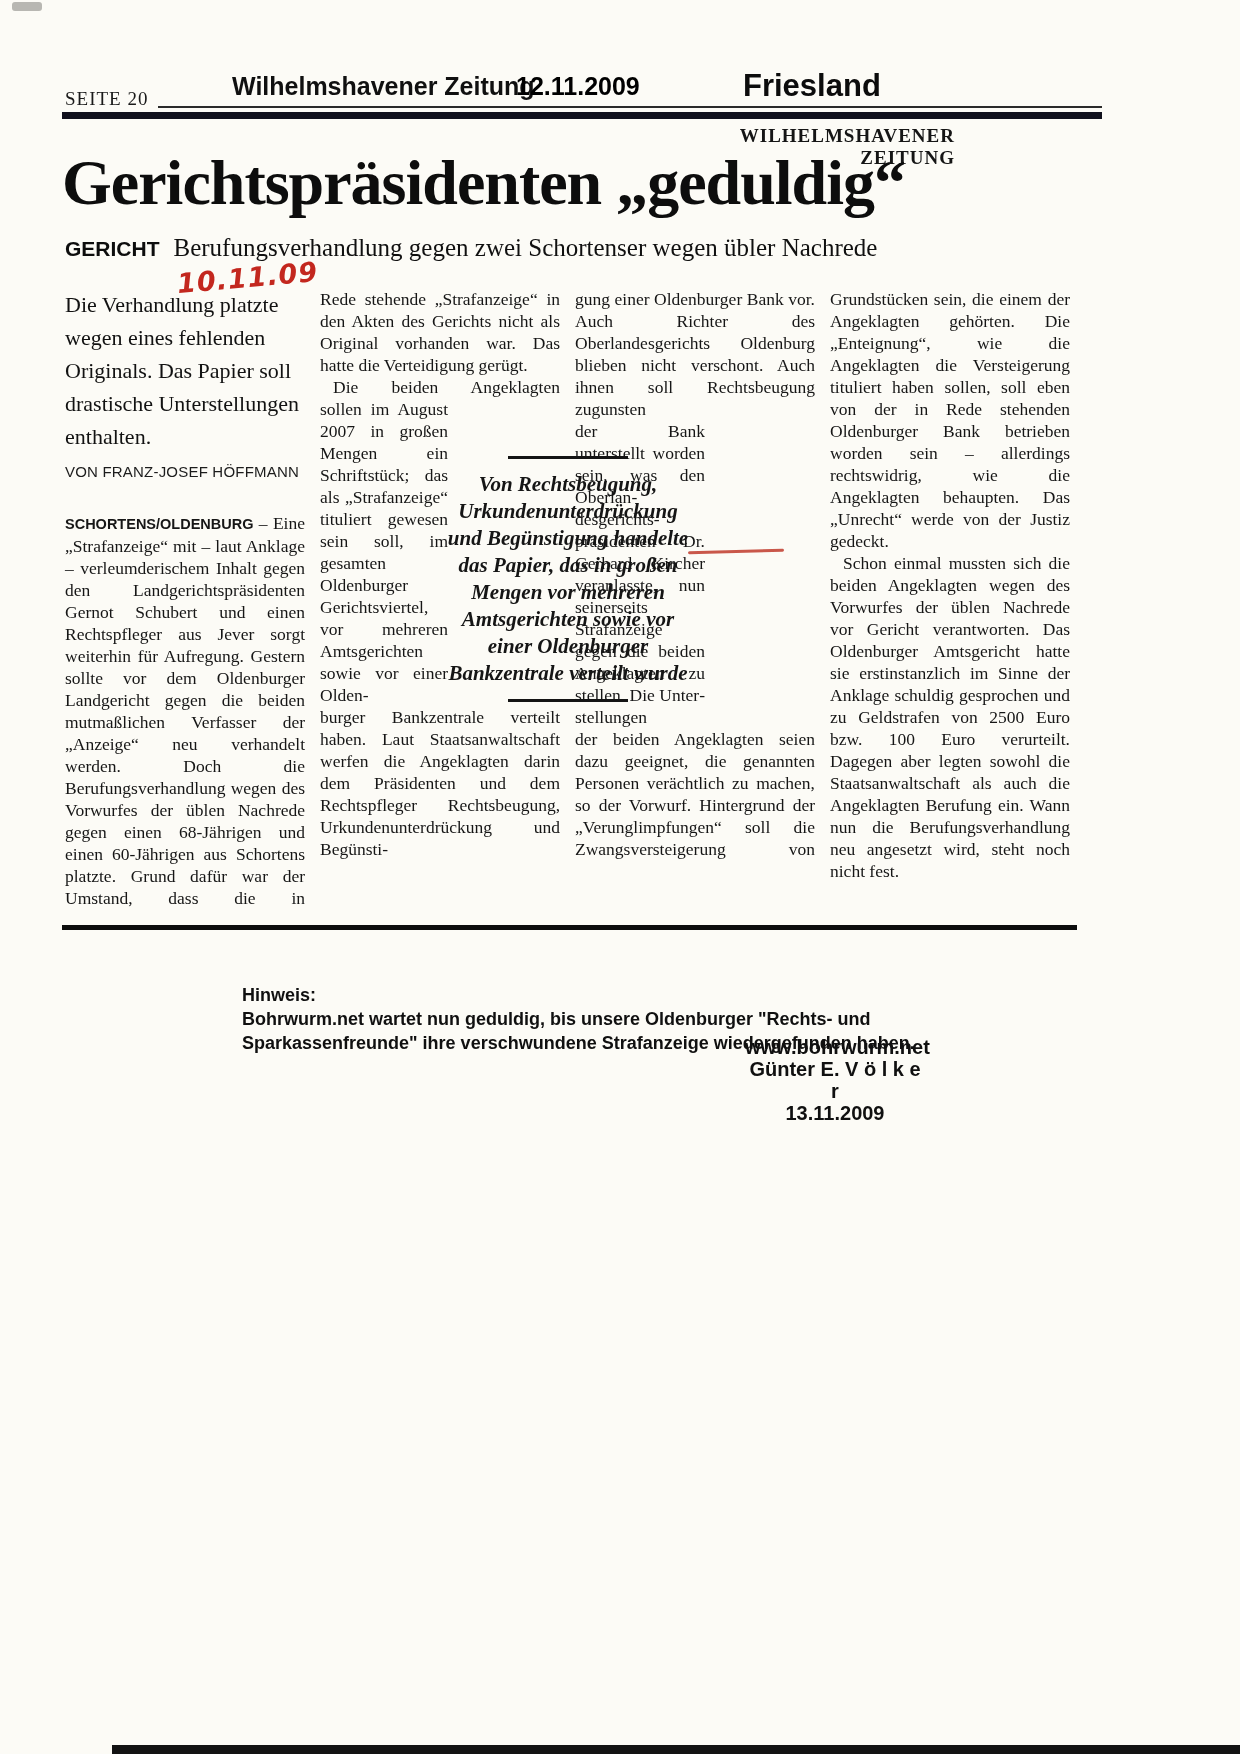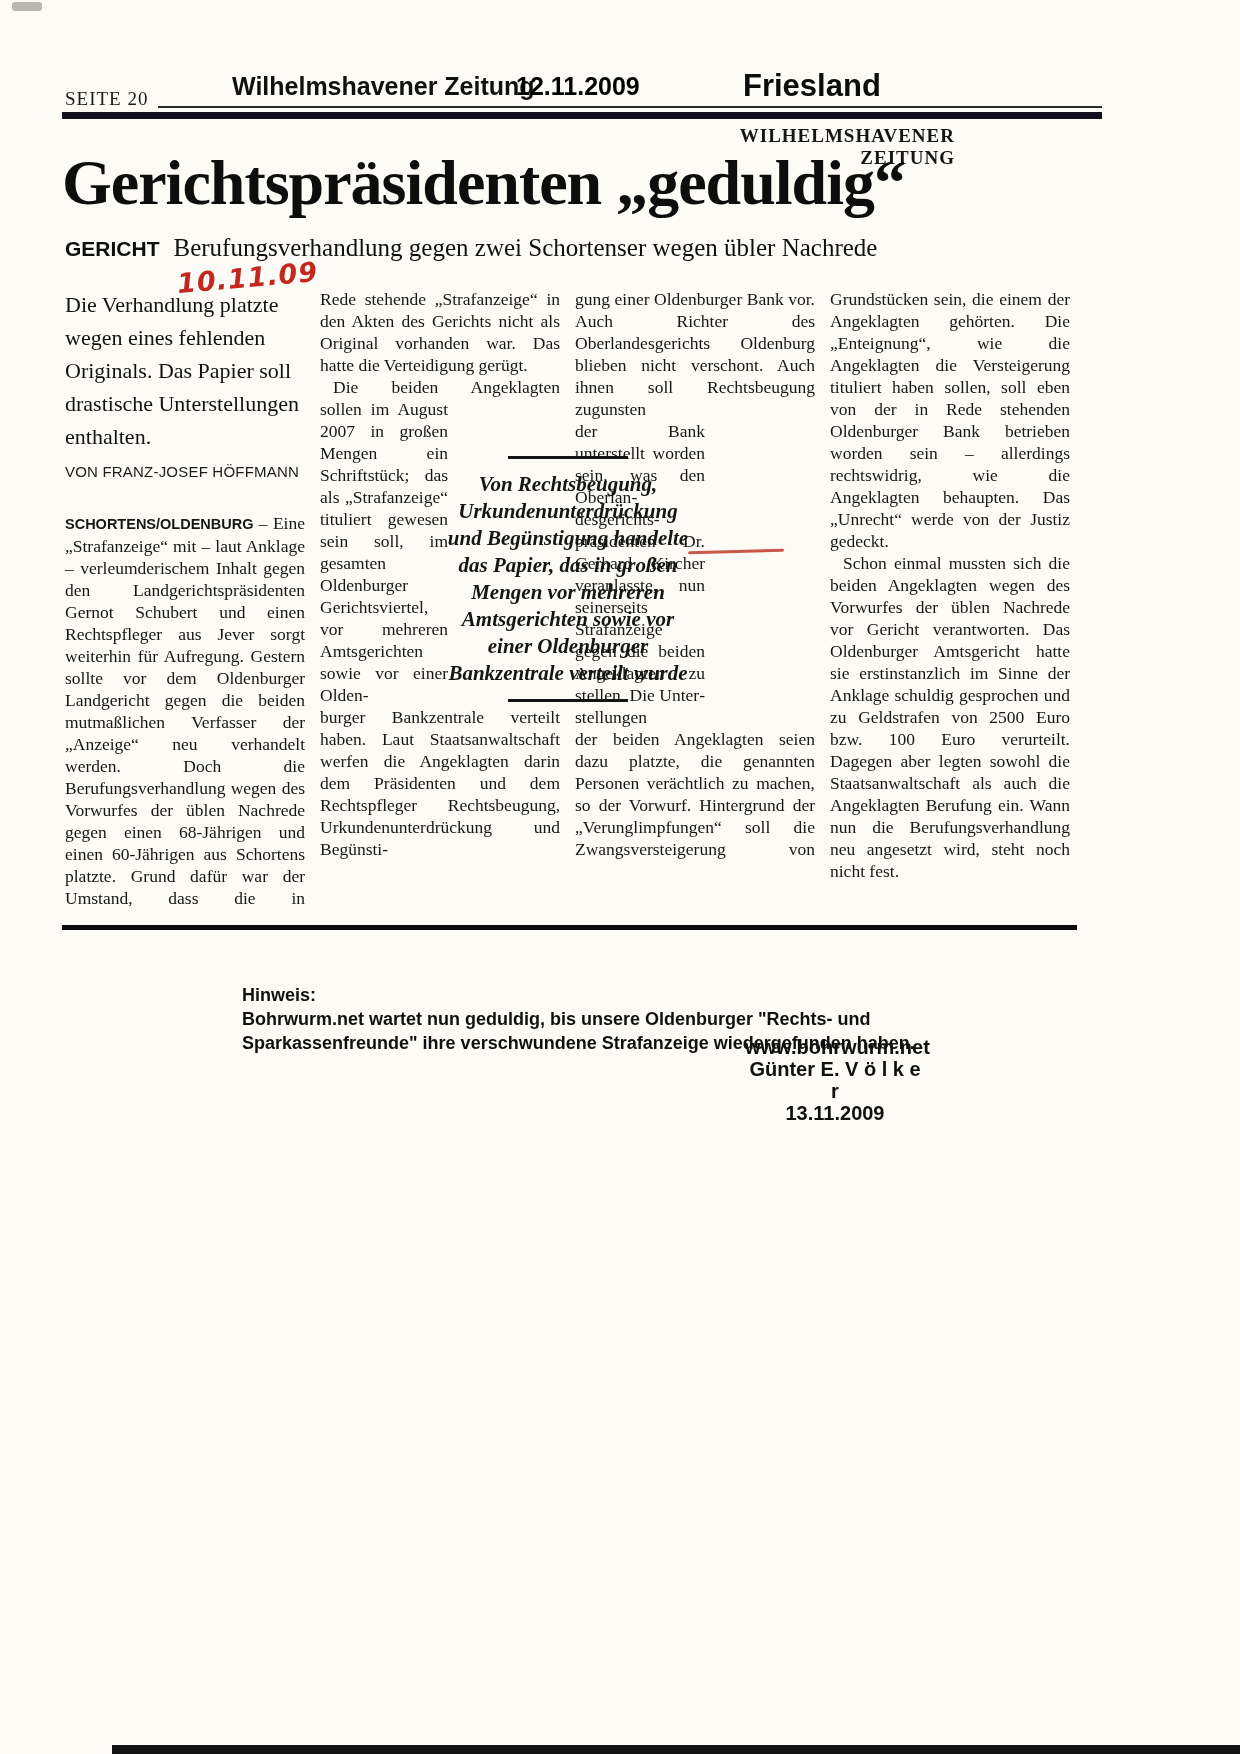--- a/index.html
+++ b/index.html
@@ -96,21 +96,21 @@
     <div class="col col2">
       <p class="body-text">Rede stehende „Strafanzeige“ in den Akten des Gerichts nicht als Original vorhanden war. Das hatte die Verteidigung gerügt.</p>
       <p class="body-text indent cont">Die beiden Angeklagten</p>
       <p class="body-text narrow-left cont">sollen im August 2007 in großen Mengen ein Schriftstück; das als „Straf­anzeige“ tituliert gewesen sein soll, im gesamten Oldenburger Gerichts­viertel, vor mehreren Amtsgerich­ten sowie vor einer Olden-</p>
       <p class="body-text cont">burger Bankzentrale verteilt haben. Laut Staatsanwaltschaft werfen die Angeklagten darin dem Präsidenten und dem Rechtspfleger Rechtsbeugung, Urkundenunterdrückung und Begünsti-</p>
     </div>
 
     <div class="col col3">
       <p class="body-text cont">gung einer Oldenburger Bank vor. Auch Richter des Oberlandesgerichts Oldenburg blieben nicht verschont. Auch ihnen soll Rechtsbeugung zugunsten</p>
       <p class="body-text narrow-right cont">der Bank unterstellt worden sein, was den Oberlan­desgerichts­präsidenten Dr. Gerhard Kircher veranlasste, nun seinerseits Strafanzeige gegen die beiden Angeklag­ten zu stellen. Die Unter­stellungen</p>
-      <p class="body-text cont">der beiden Angeklagten seien dazu platzte, die genannten Personen verächtlich zu machen, so der Vorwurf. Hintergrund der „Verunglimpfungen“ soll die Zwangsversteigerung von</p>
+      <p class="body-text cont">der beiden Angeklagten seien dazu geeignet, die genannten Personen verächtlich zu machen, so der Vorwurf. Hintergrund der „Verunglimpfungen“ soll die Zwangsversteigerung von</p>
     </div>
 
     <div class="col col4">
       <p class="body-text">Grundstücken sein, die einem der Angeklagten gehörten. Die „Enteignung“, wie die Angeklagten die Versteigerung tituliert haben sollen, soll eben von der in Rede stehenden Oldenburger Bank betrieben worden sein – allerdings rechtswidrig, wie die Angeklagten behaupten. Das „Unrecht“ werde von der Justiz gedeckt.</p>
       <p class="body-text indent">Schon einmal mussten sich die beiden Angeklagten wegen des Vorwurfes der üblen Nachrede vor Gericht verantworten. Das Oldenburger Amtsgericht hatte sie erstinstanzlich im Sinne der Anklage schuldig gesprochen und zu Geldstrafen von 2500 Euro bzw. 100 Euro verurteilt. Dagegen aber legten sowohl die Staatsanwaltschaft als auch die Angeklagten Berufung ein. Wann nun die Berufungsverhandlung neu angesetzt wird, steht noch nicht fest.</p>
     </div>
 
     <aside class="pull-quote">
       <div class="pq-rule"></div>
       <p class="pq-text">Von Rechtsbeugung, Urkundenunterdrückung und Begünstigung handelte das Papier, das in großen Mengen vor mehreren Amtsgerichten sowie vor einer Oldenburger Bankzentrale verteilt wurde</p>

